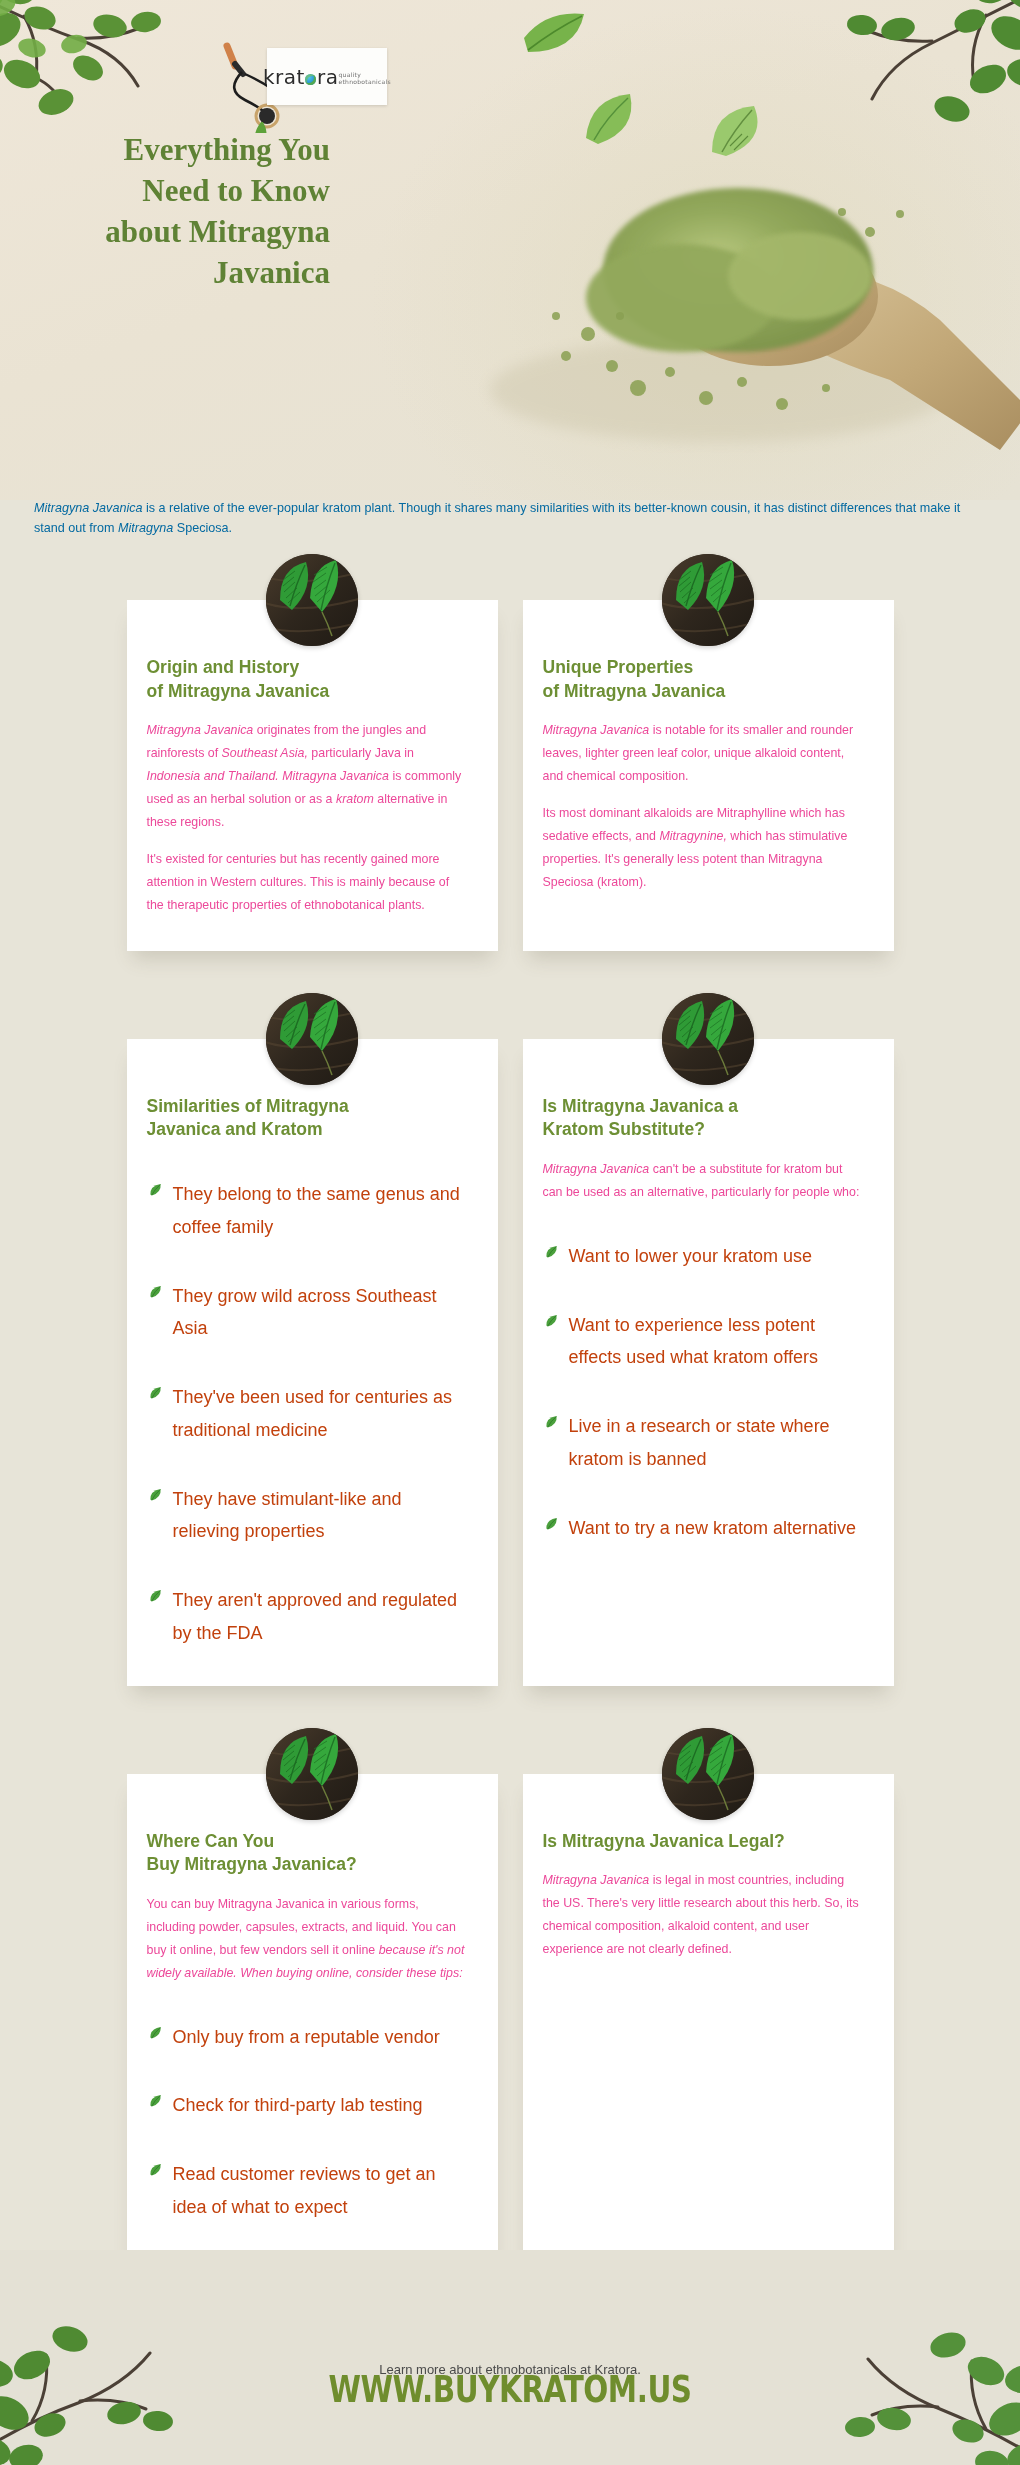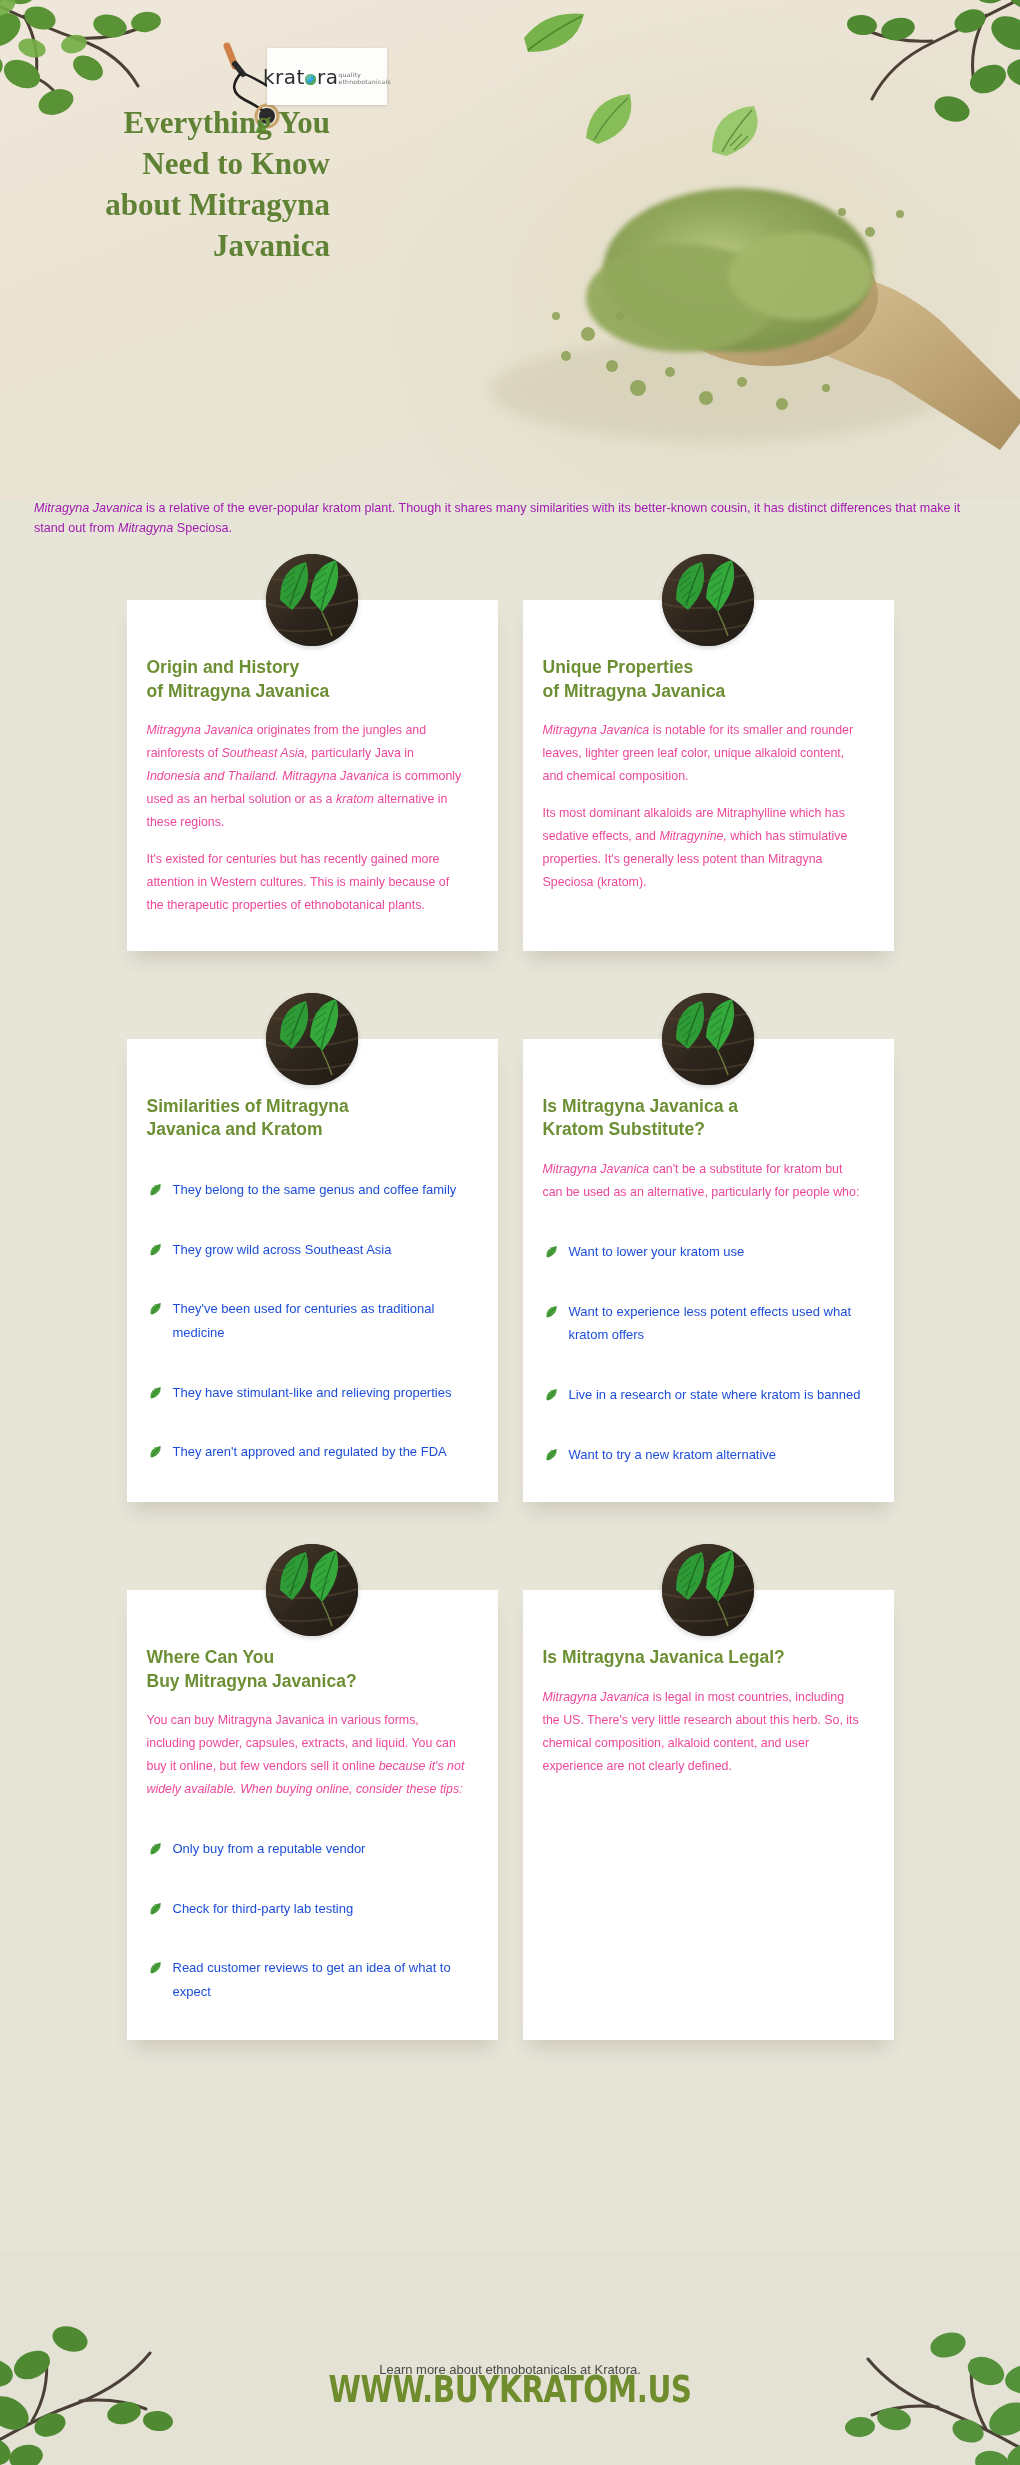--- a/index.html
+++ b/index.html
@@ -90,38 +90,38 @@
     font-size: 6px;
     color: #6e6e6e;
     letter-spacing: .3px;
     margin-top: 3px;
   }
 
   
   .hero-title {
     position: absolute;
     left: 40px;
-    top: 103px;
+    top: 130px;
     width: 290px;
     text-align: right;
     font-family: "Liberation Serif", serif;
     font-size: 31px;
     line-height: 1.32;
     color: #5f8235;
   }
 
   
   .intro {
     position: absolute;
     left: 34px;
     top: 498px;
     width: 948px;
     font-size: 12.6px;
     line-height: 1.62;
-    color: #a21caf;
+    color: #0369a1;
   }
   .intro i { font-style: italic; }
 
   
   .grid {
     position: absolute;
     left: 0; top: 600px;
     width: 1020px;
   }
   .row {
@@ -161,23 +161,23 @@
     color: #ec4899;
     margin-bottom: 14px;
   }
   .card p i { font-style: italic; }
   .card p:last-child { margin-bottom: 0; }
 
   .bullets { list-style: none; margin-top: 4px; }
   .bullets li {
     position: relative;
     padding-left: 26px;
-    font-size: 13px;
+    font-size: 18px;
     line-height: 1.82;
-    color: #1d4ed8;
+    color: #c2410c;
     margin-bottom: 2px;
     margin-top: 36px;
   }
   .leaf-bullet {
     position: absolute;
     left: 2px;
     top: 5px;
     width: 13px;
     height: 13px;
   }

